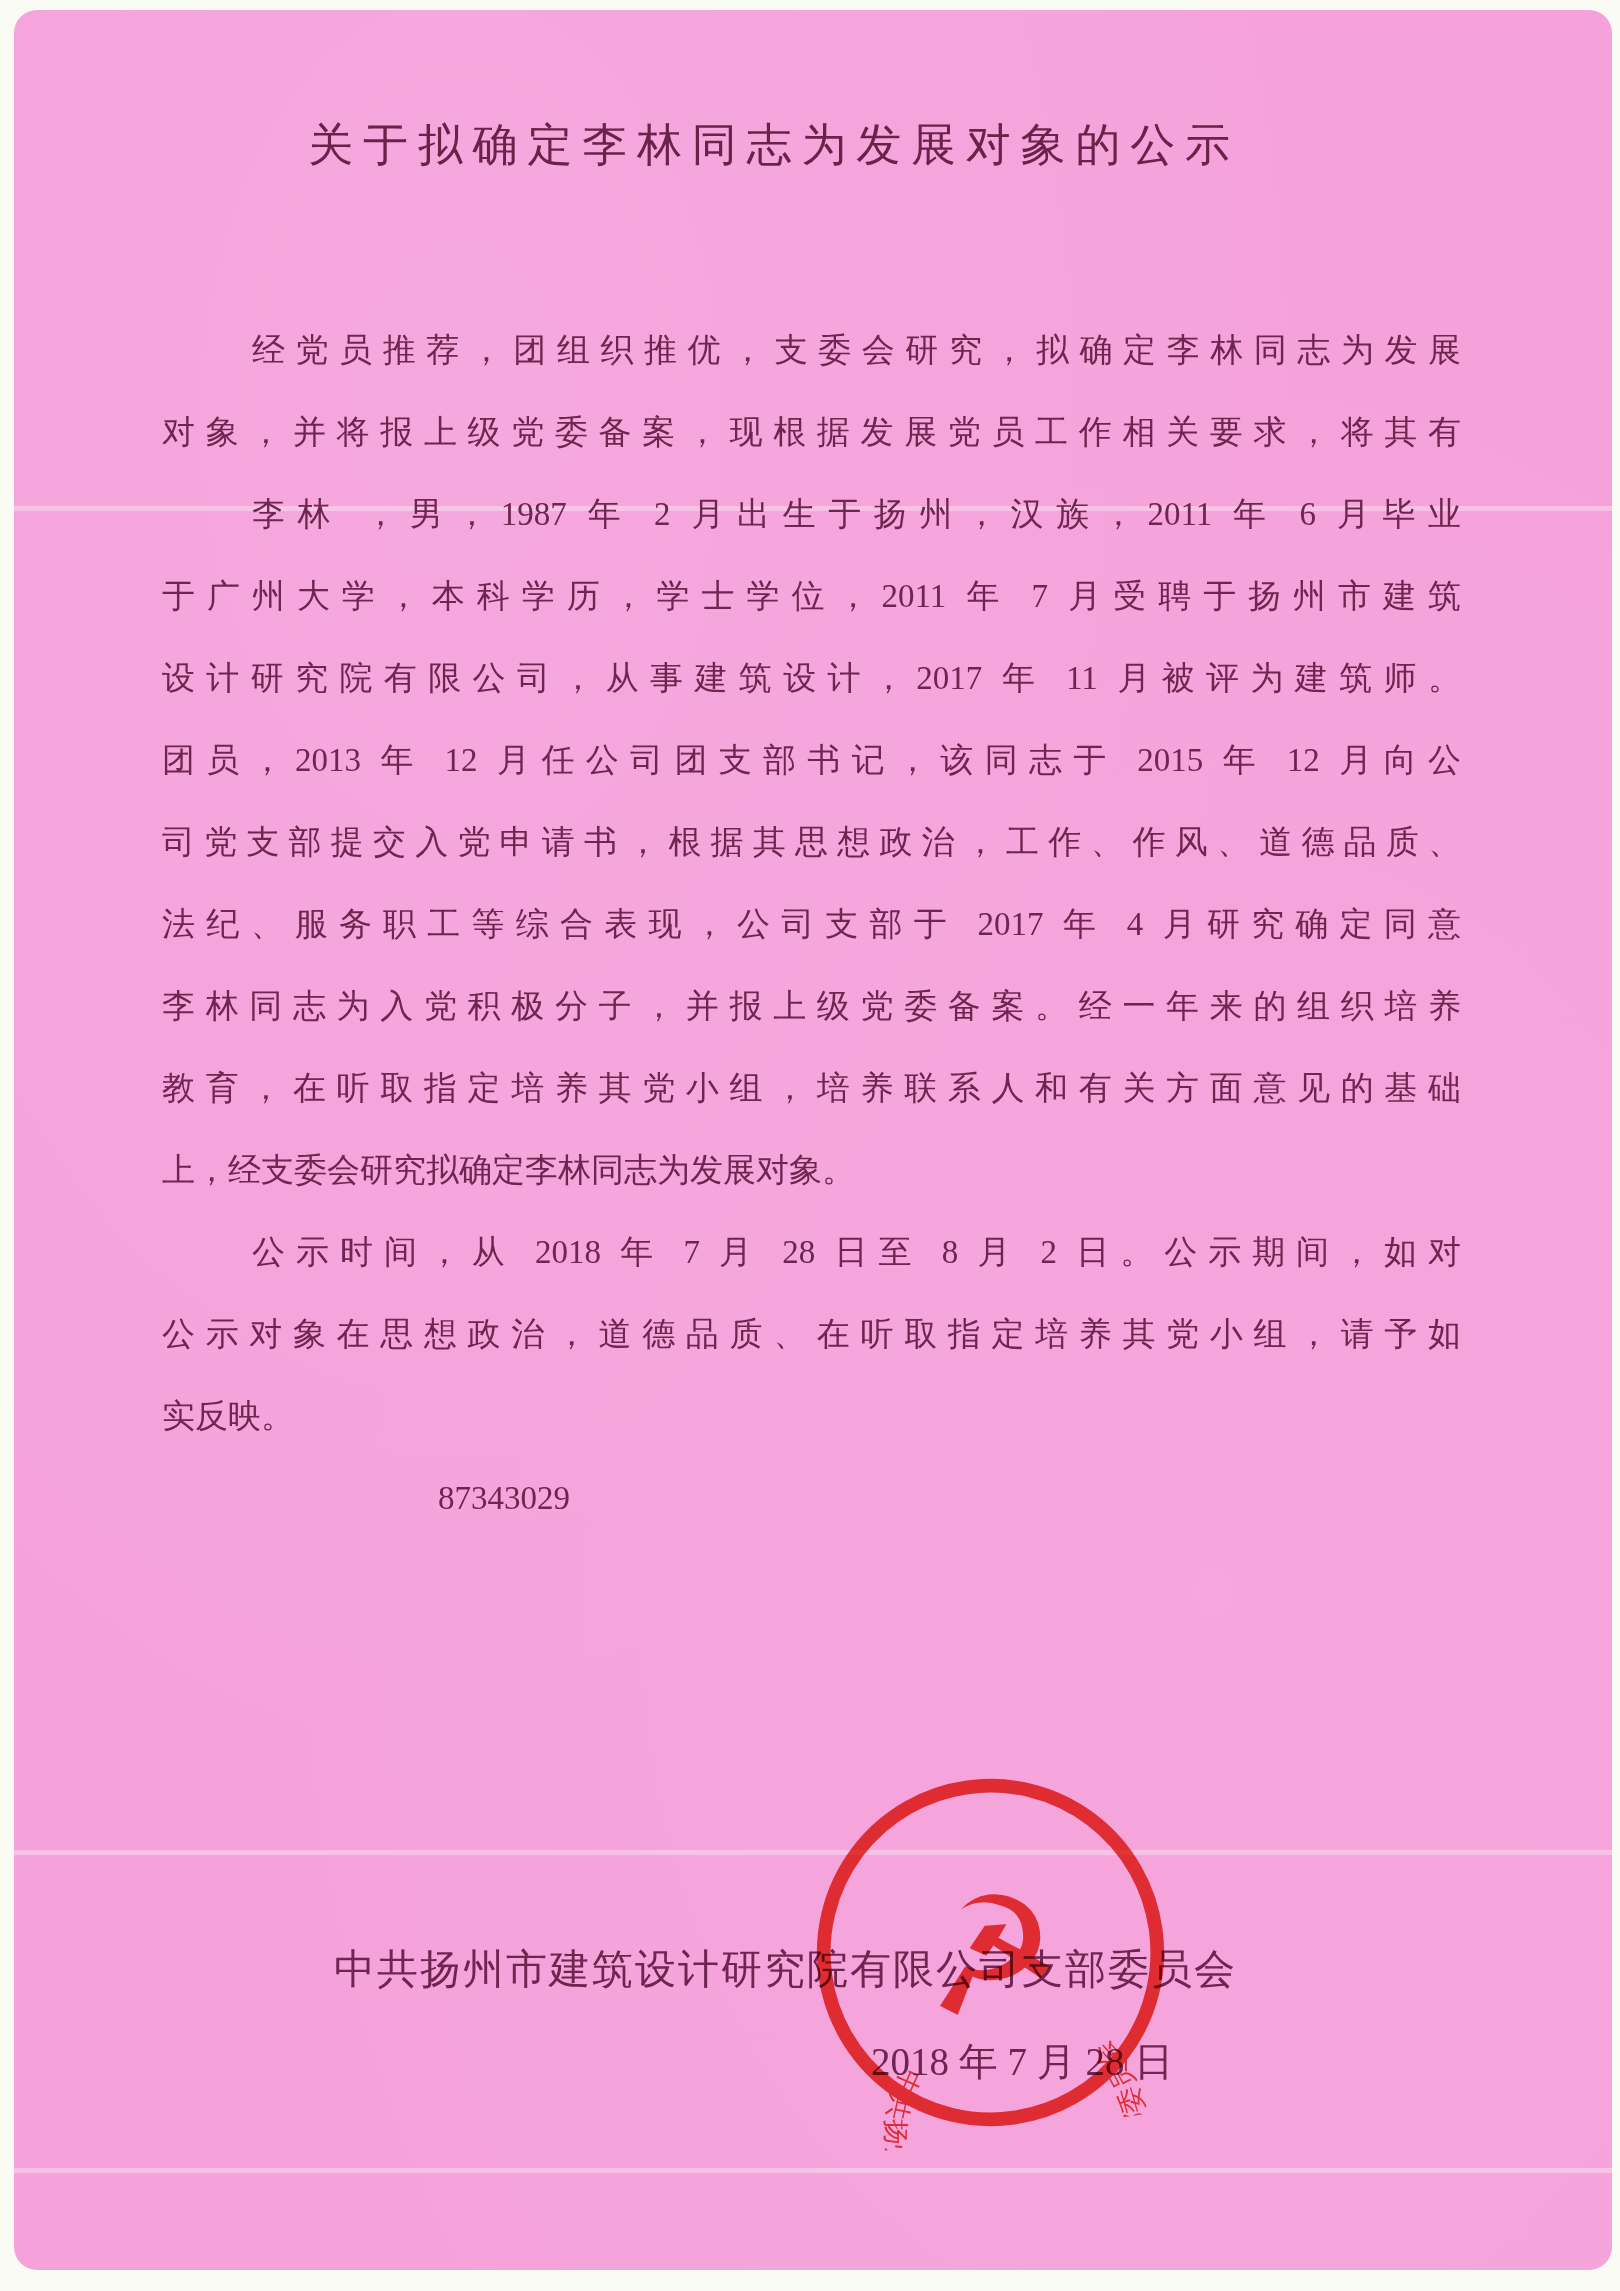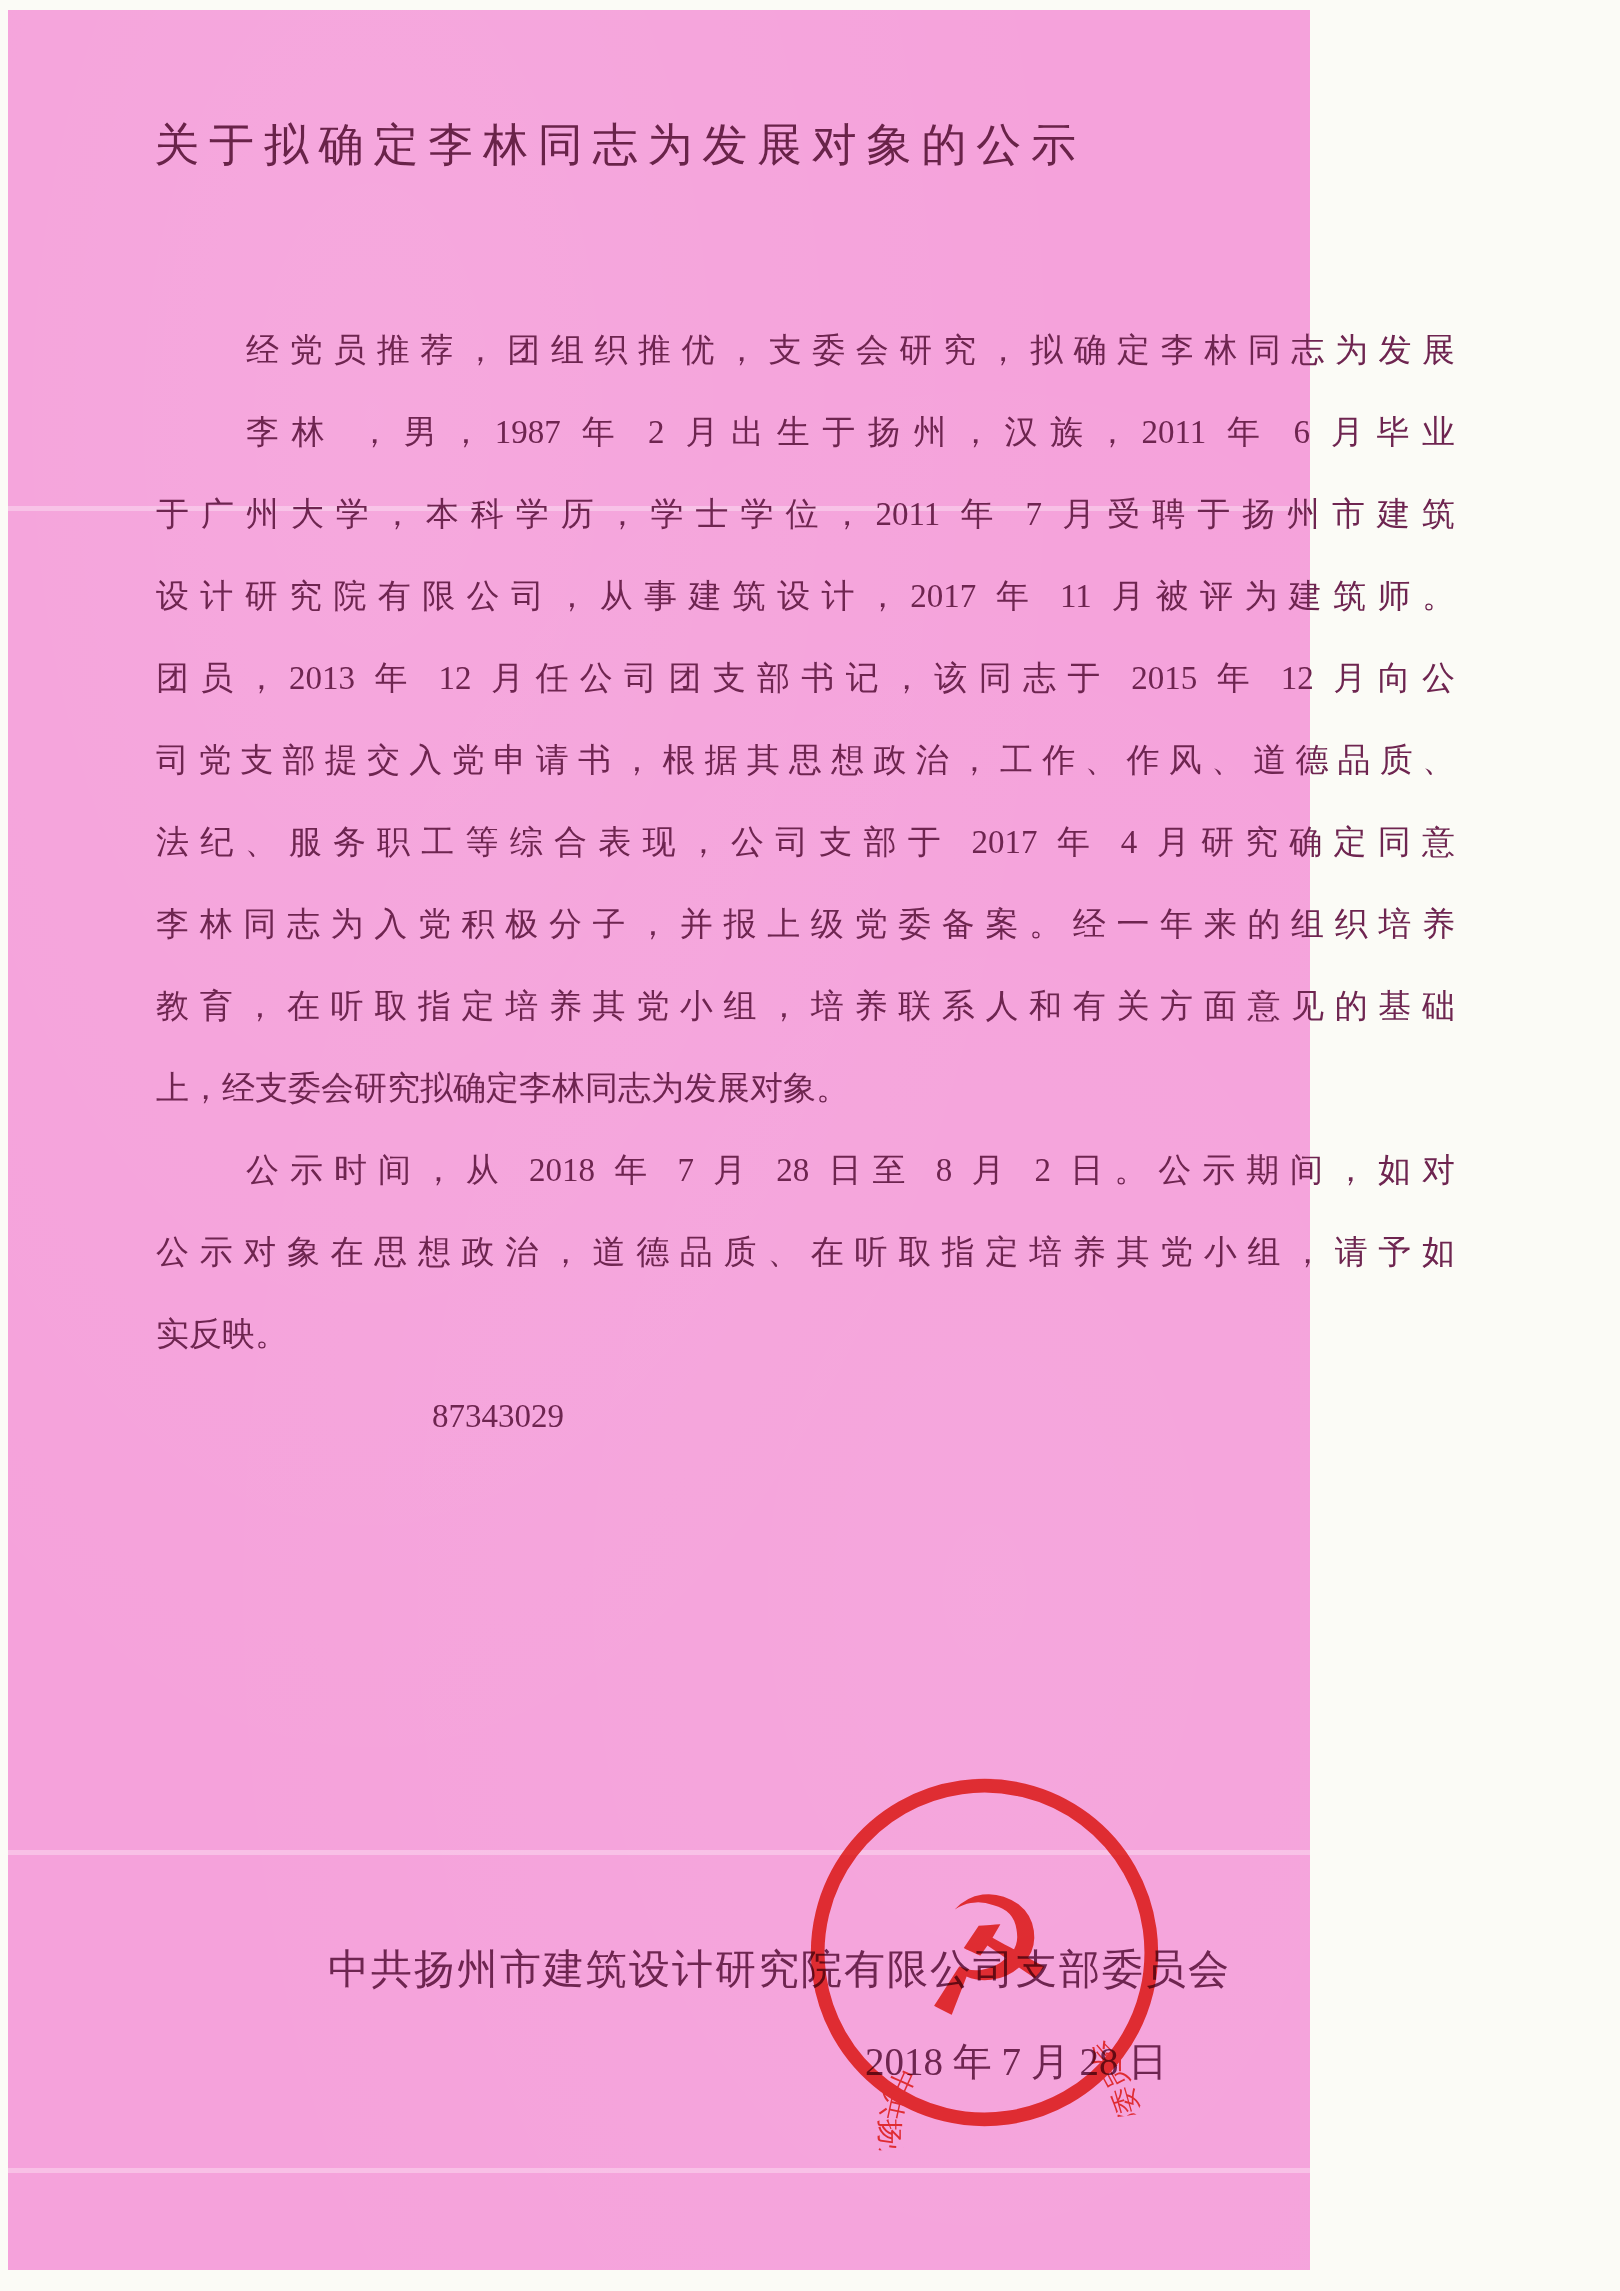--- a/index.html
+++ b/index.html
@@ -3,26 +3,27 @@
 <meta charset="utf-8">
 <style>
   html,body{margin:0;padding:0;}
   body{
     width:1620px;height:2292px;position:relative;
     background:#fbfbf6;
     font-family:"Liberation Serif","DejaVu Serif",serif;
     overflow:hidden;
   }
   .paper{
-    position:absolute;left:8px;top:9.8px;width:1302px;height:2260px;
+    position:absolute;left:14px;top:9.8px;width:1598px;height:2260px;
     background:
       radial-gradient(ellipse at 28% 18%, rgba(255,255,255,0.07), transparent 55%),
       radial-gradient(ellipse at 75% 70%, rgba(255,255,255,0.05), transparent 60%),
       #f5a2db;
     color:#6e2550;
+    border-radius:23px;
   }
   .streak{position:absolute;left:0;right:0;height:4.9px;background:rgba(255,255,255,0.32);pointer-events:none;}
   .streak.s1{top:496px;}
   .streak.s2{top:1840px;}
   .streak.s3{top:2158px;}
   .doc-title{
     position:absolute;top:106px;left:0;right:78px;
     text-align:center;font-size:45px;line-height:59px;
     letter-spacing:9.8px;color:#692349;font-weight:500;
   }
@@ -57,20 +58,21 @@
 <div class="paper">
 
   <div class="streak s1"></div>
   <div class="streak s2"></div>
   <div class="streak s3"></div>
 
   <div class="doc-title">关于拟确定李林同志为发展对象的公示</div>
 
   <div class="body-block">
     <div class="line indent justify">经党员推荐，团组织推优，支委会研究，拟确定李林同志为发展</div>
+    <div class="line justify">对象，并将报上级党委备案，现根据发展党员工作相关要求，将其有</div>
     <div class="line indent justify">李林 ，男，1987 年 2 月出生于扬州，汉族，2011 年 6 月毕业</div>
     <div class="line justify">于广州大学，本科学历，学士学位，2011 年 7 月受聘于扬州市建筑</div>
     <div class="line justify">设计研究院有限公司，从事建筑设计，2017 年 11 月被评为建筑师。</div>
     <div class="line justify">团员，2013 年 12 月任公司团支部书记，该同志于 2015 年 12 月向公</div>
     <div class="line justify">司党支部提交入党申请书，根据其思想政治，工作、作风、道德品质、</div>
     <div class="line justify">法纪、服务职工等综合表现，公司支部于 2017 年 4 月研究确定同意</div>
     <div class="line justify">李林同志为入党积极分子，并报上级党委备案。经一年来的组织培养</div>
     <div class="line justify">教育，在听取指定培养其党小组，培养联系人和有关方面意见的基础</div>
     <div class="line">上，经支委会研究拟确定李林同志为发展对象。</div>
     <div class="line indent justify">公示时间，从 2018 年 7 月 28 日至 8 月 2 日。公示期间，如对</div>

